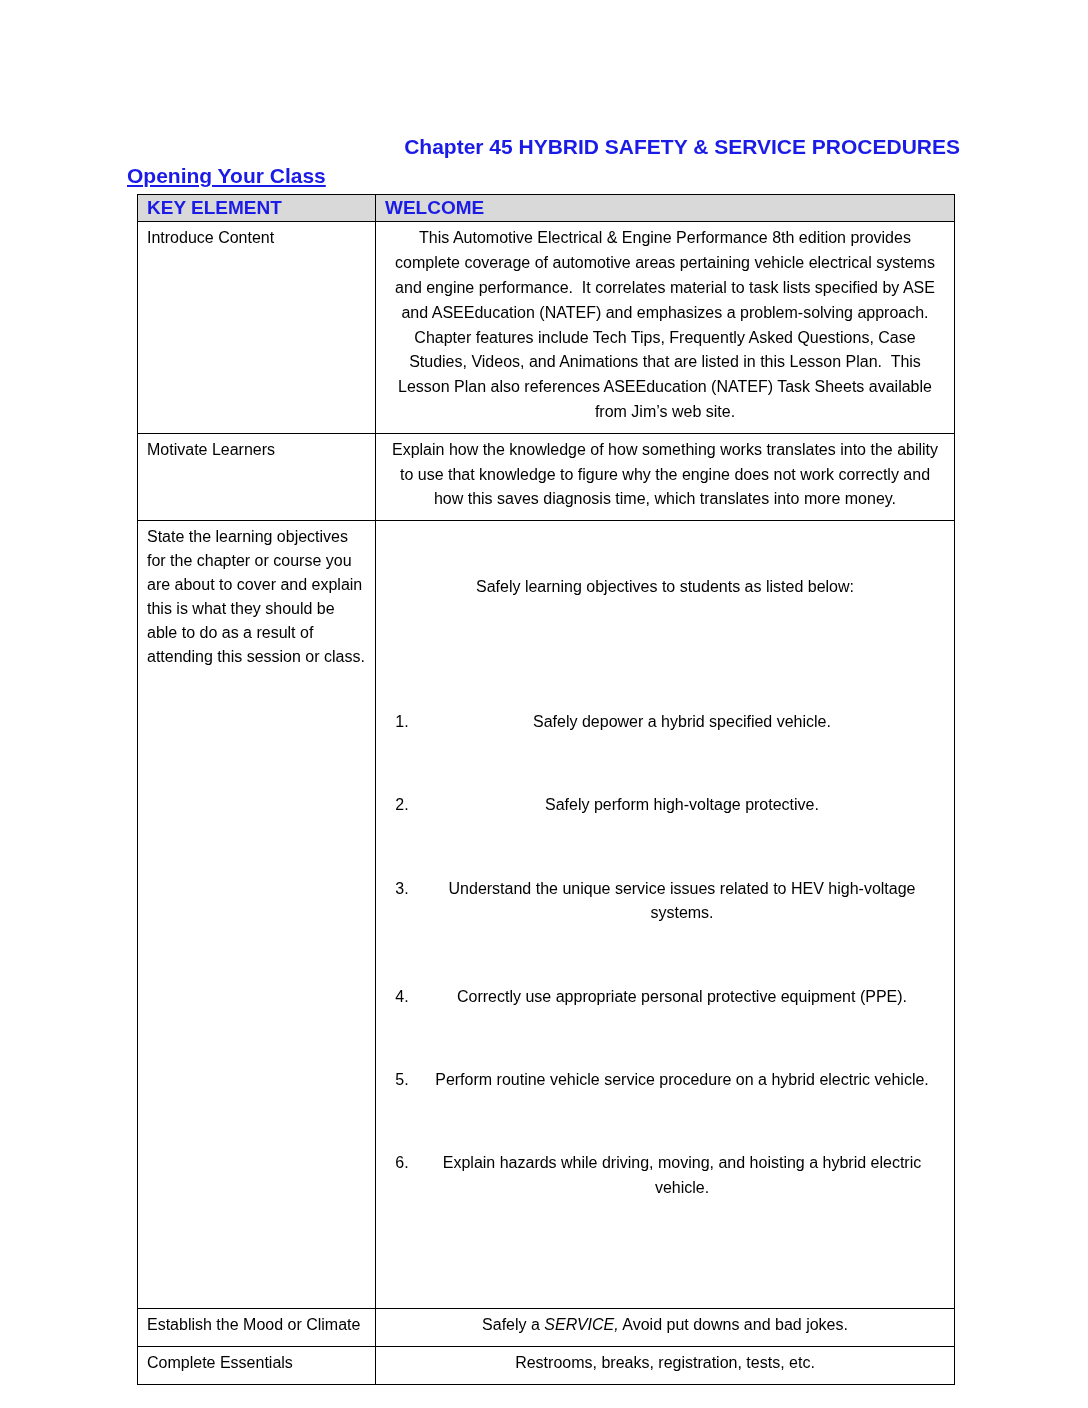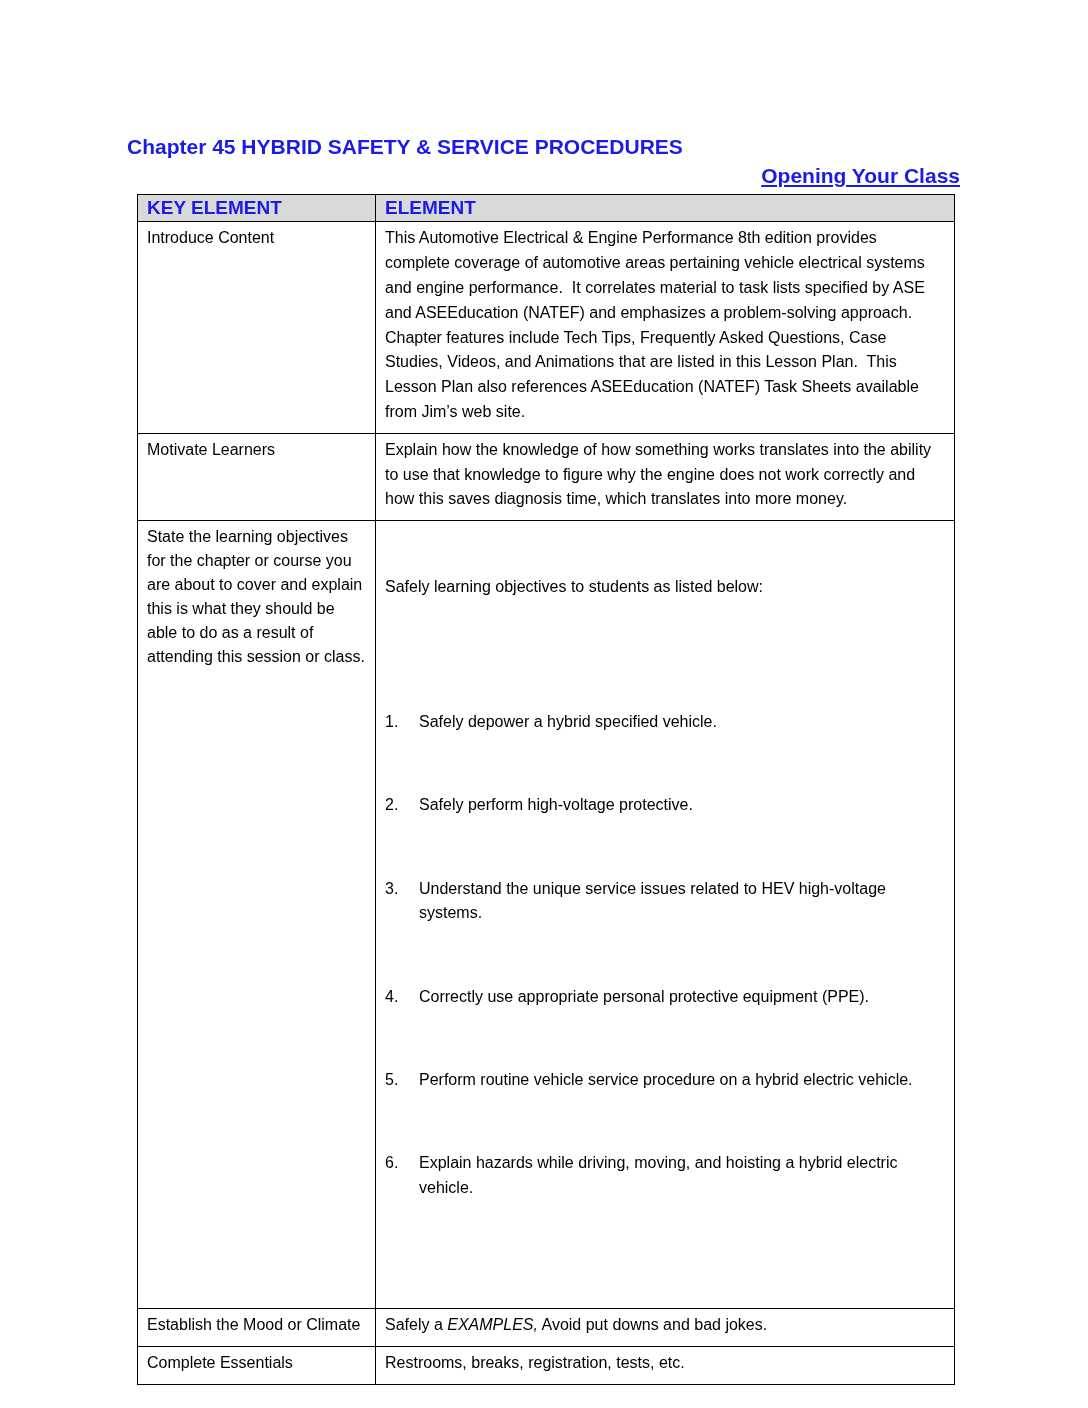--- a/index.html
+++ b/index.html
@@ -11,59 +11,60 @@
   *{margin:0;padding:0;box-sizing:border-box;}
   html,body{background:#ffffff;}
   body{
     width:1088px;height:1408px;
     font-family:"Liberation Sans",sans-serif;
     color:#000;
     overflow:hidden;
   }
   .page{padding:128px 128px 0 127px;}
   .title{font-size:25px;font-weight:bold;color:var(--heading-blue);line-height:1.2;}
-  .subtitle{font-size:21px;font-weight:bold;color:var(--heading-blue);margin-top:6px;line-height:1.2;}
-  .section-heading{font-size:21px;font-weight:bold;color:var(--heading-blue);text-decoration:underline;margin-top:4px;line-height:1.2;text-align:right;}
+  .subtitle{font-size:21px;font-weight:bold;color:var(--heading-blue);margin-top:6px;line-height:1.2;text-align:right;}
+  .section-heading{font-size:21px;font-weight:bold;color:var(--heading-blue);text-decoration:underline;margin-top:4px;line-height:1.2;}
   table.lesson{border-collapse:collapse;width:818px;margin:6px 0 0 10px;table-layout:fixed;}
   .lesson th,.lesson td{border:1px solid #000;vertical-align:top;text-align:left;margin-left:41px;}
   .lesson th{
     background:var(--table-header-bg);
     color:var(--heading-blue);
     font-size:19px;font-weight:bold;
     padding:2px 9px;
   }
   th.col-key{width:238px;}
   td.key{
     font-weight:normal;font-size:16px;line-height:1.5;
     padding:4px 9px 8px 9px;
   }
   td.ex{
     font-size:16px;line-height:1.55;
     padding:4px 9px 8px 9px;
     white-space:pre-wrap;
+    text-align:center;
   }
   .list-intro{margin-bottom:2px;}
   .oitem{display:flex;margin-top:9px;}
   .onum{width:34px;flex:none;}
   .otext{flex:1;}
   i{font-style:italic;}
 </style>
 </head>
 <body>
 
 <div class="page">
 
   <div class="subtitle">Chapter 45 HYBRID SAFETY &amp; SERVICE PROCEDURES</div>
   <div class="section-heading">Opening Your Class</div>
 
   <table class="lesson">
     <thead>
       <tr>
         <th class="col-key">KEY ELEMENT</th>
-        <th class="col-ex">ELEMENT</th>
+        <th class="col-ex">WELCOME</th>
       </tr>
     </thead>
     <tbody>
       <tr>
         <td class="key">Introduce Content</td>
         <td class="ex">This Automotive Electrical &amp; Engine Performance 8th edition provides complete coverage of automotive areas pertaining vehicle electrical systems and engine performance.  It correlates material to task lists specified by ASE and ASEEducation (NATEF) and emphasizes a problem-solving approach.  Chapter features include Tech Tips, Frequently Asked Questions, Case Studies, Videos, and Animations that are listed in this Lesson Plan.  This Lesson Plan also references ASEEducation (NATEF) Task Sheets available from Jim’s web site.</td>
       </tr>
       <tr>
         <td class="key">Motivate Learners</td>
         <td class="ex">Explain how the knowledge of how something works translates into the ability to use that knowledge to figure why the engine does not work correctly and how this saves diagnosis time, which translates into more money.</td>
@@ -77,21 +78,21 @@
             <div class="oitem"><span class="onum">2.</span><span class="otext">Safely perform high-voltage protective.</span></div>
             <div class="oitem"><span class="onum">3.</span><span class="otext">Understand the unique service issues related to HEV high-voltage systems.</span></div>
             <div class="oitem"><span class="onum">4.</span><span class="otext">Correctly use appropriate personal protective equipment (PPE).</span></div>
             <div class="oitem"><span class="onum">5.</span><span class="otext">Perform routine vehicle service procedure on a hybrid electric vehicle.</span></div>
             <div class="oitem"><span class="onum">6.</span><span class="otext">Explain hazards while driving, moving, and hoisting a hybrid electric vehicle.</span></div>
           </div>
         </td>
       </tr>
       <tr>
         <td class="key">Establish the Mood or Climate</td>
-        <td class="ex"><span>Safely a </span><i>EXAMPLES,</i><span> Avoid put downs and bad jokes.</span></td>
+        <td class="ex"><span>Safely a </span><i>SERVICE,</i><span> Avoid put downs and bad jokes.</span></td>
       </tr>
       <tr>
         <td class="key">Complete Essentials</td>
         <td class="ex">Restrooms, breaks, registration, tests, etc.</td>
       </tr>
 
     </tbody>
   </table>
 
 </div>

